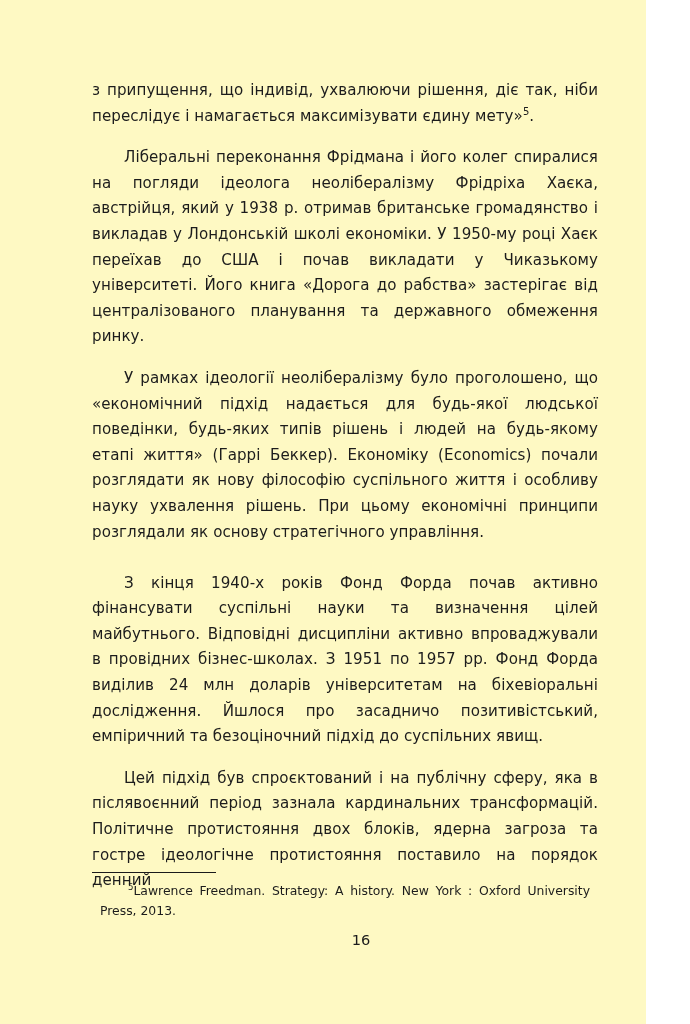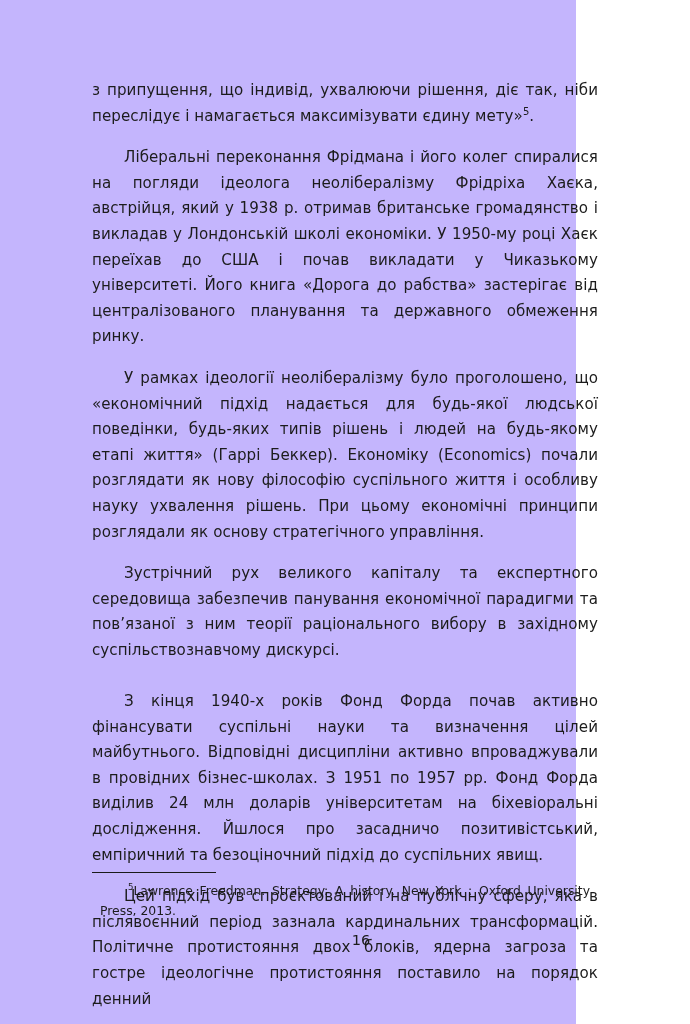--- a/index.html
+++ b/index.html
@@ -12,23 +12,23 @@
     height: 1024px;
     position: relative;
     font-family: "DejaVu Sans", "Liberation Sans", sans-serif;
     color: #1a1a1a;
     overflow: hidden;
   }
   .page {
     position: absolute;
     left: 0;
     top: 0;
-    width: 576px;
+    width: 646px;
     height: 1024px;
-    background: #c4b5fd;
+    background: #fef9c3;
   }
   .text-column {
     position: absolute;
     left: 92px;
     top: 78px;
     width: 506px;
   }
   .para {
     margin: 0;
     font-size: 15.1px;
@@ -96,21 +96,20 @@
 <div class="page">
 
   <div class="text-column">
 
     <p class="para no-indent"><span>з припущення, що індивід, ухвалюючи рішення, діє так, ніби переслідує і намагається максимізувати єдину мету»</span><span class="fnref">5</span><span>.</span></p>
 
     <p class="para">Ліберальні переконання Фрідмана і його колег спиралися на погляди ідеолога неолібералізму Фрідріха Хаєка, австрійця, який у 1938 р. отримав британське громадянство і викладав у Лондонській школі економіки. У 1950-му році Хаєк переїхав до США і почав викладати у Чиказькому університеті. Його книга «Дорога до рабства» застерігає від централізованого планування та державного обмеження ринку.</p>
 
     <p class="para">У рамках ідеології неолібералізму було проголошено, що «економічний підхід надається для будь-якої людської поведінки, будь-яких типів рішень і людей на будь-якому етапі життя» (Гаррі Беккер). Економіку (Economics) почали розглядати як нову філософію суспільного життя і особливу науку ухвалення рішень. При цьому економічні принципи розглядали як основу стратегічного управління.</p>
 
-    <p class="para">Зустрічний рух великого капіталу та експертного середовища забезпечив панування економічної парадигми та пов’язаної з ним теорії раціонального вибору в західному суспільствознавчому дискурсі.</p>
 
     <div class="section-gap"></div>
 
     <p class="para">З кінця 1940-х років Фонд Форда почав активно фінансувати суспільні науки та визначення цілей майбутнього. Відповідні дисципліни активно впроваджували в провідних бізнес-школах. З 1951 по 1957 рр. Фонд Форда виділив 24 млн доларів університетам на біхевіоральні дослідження. Йшлося про засадничо позитивістський, емпіричний та безоціночний підхід до суспільних явищ.</p>
 
     <p class="para">Цей підхід був спроєктований і на публічну сферу, яка в післявоєнний період зазнала кардинальних трансформацій. Політичне протистояння двох блоків, ядерна загроза та гостре ідеологічне протистояння поставило на порядок денний</p>
 
   </div>
 
   <div class="footnote-area">

